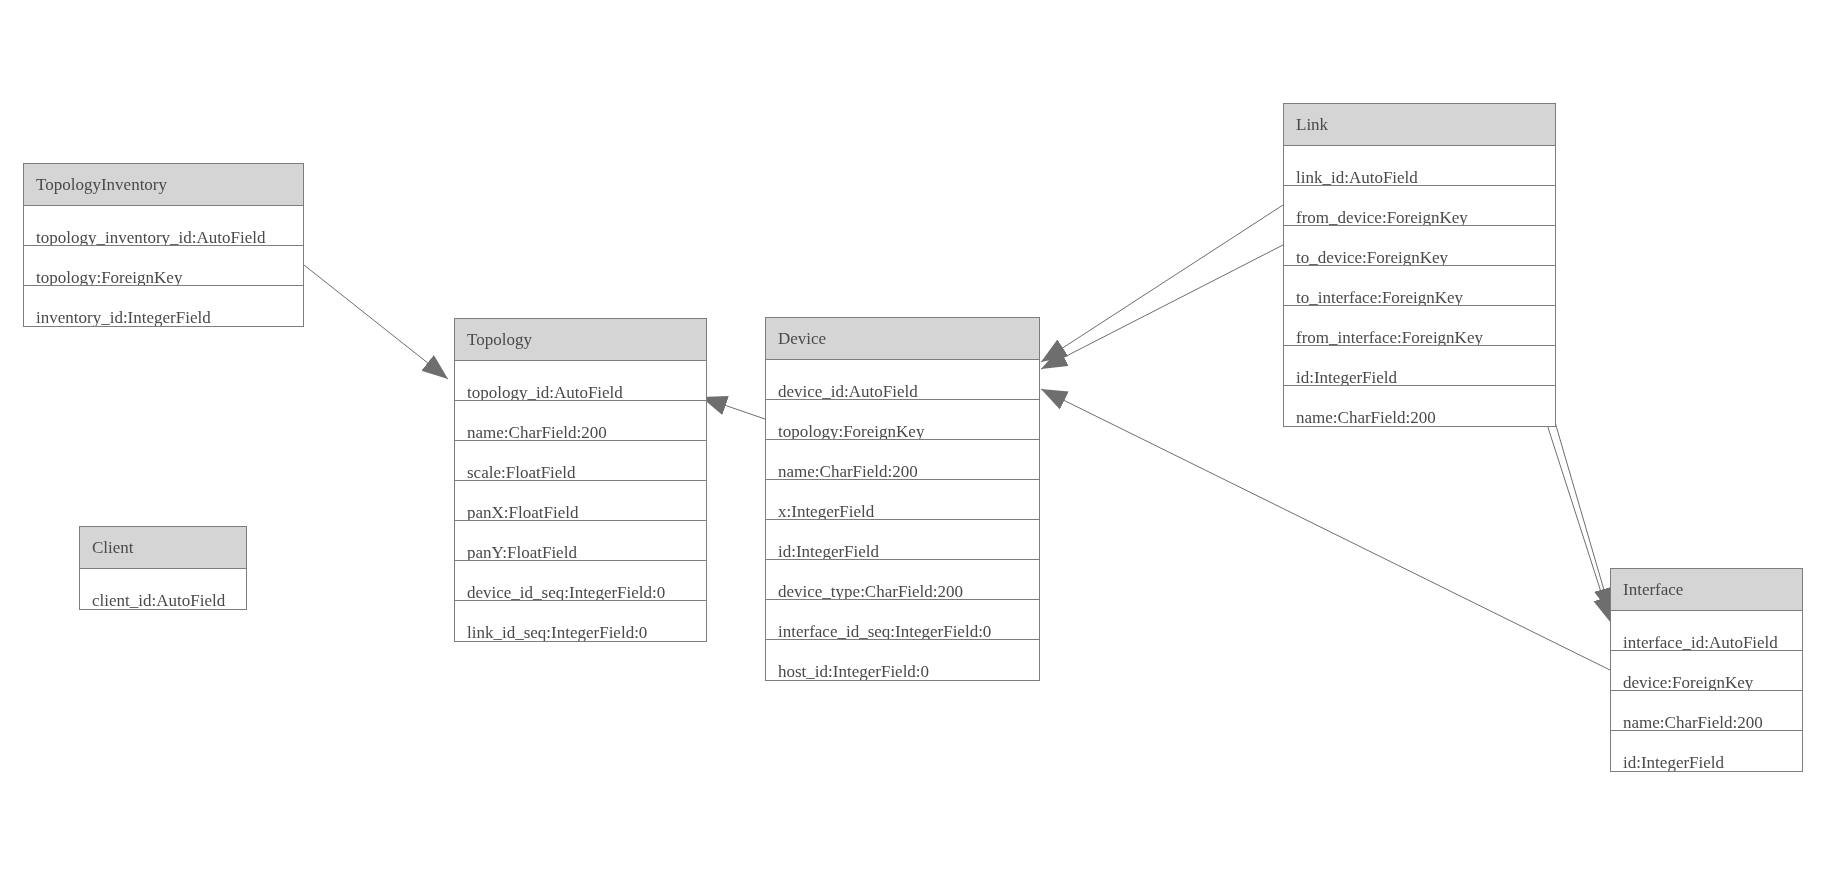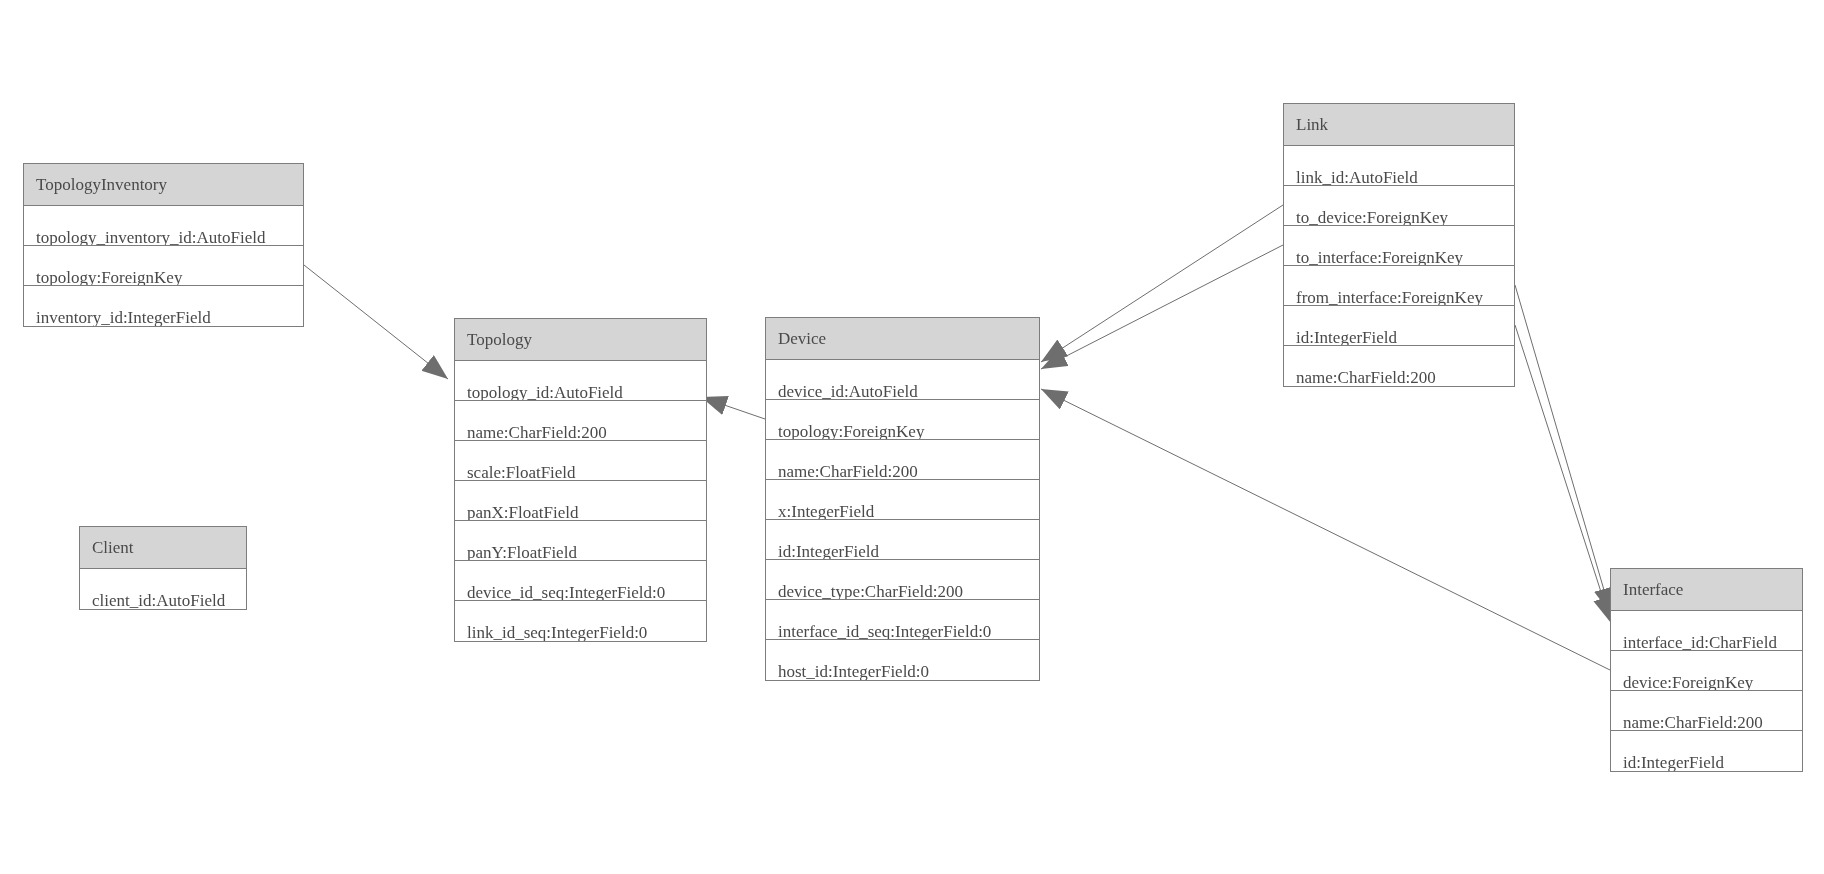--- a/index.html
+++ b/index.html
@@ -105,35 +105,36 @@
         <div class="row">topology:ForeignKey</div>
         <div class="row">name:CharField:200</div>
         <div class="row">x:IntegerField</div>
         <div class="row">id:IntegerField</div>
         <div class="row">device_type:CharField:200</div>
         <div class="row">interface_id_seq:IntegerField:0</div>
         <div class="row">host_id:IntegerField:0</div>
       </div>
   </div>
 
-  <div class="table" id="t-link" style="left: 1283px; top: 103px; width: 232px;">
+  <div class="table" id="t-link" style="left: 1283px; top: 103px; width: 273px;">
     <div class="hdr">Link</div>
     <div class="rows">
         <div class="row">link_id:AutoField</div>
+        <div class="row">from_device:ForeignKey</div>
         <div class="row">to_device:ForeignKey</div>
         <div class="row">to_interface:ForeignKey</div>
         <div class="row">from_interface:ForeignKey</div>
         <div class="row">id:IntegerField</div>
         <div class="row">name:CharField:200</div>
       </div>
   </div>
 
   <div class="table" id="t-interface" style="left: 1610px; top: 568px; width: 193px;">
     <div class="hdr">Interface</div>
     <div class="rows">
-        <div class="row">interface_id:CharField</div>
+        <div class="row">interface_id:AutoField</div>
         <div class="row">device:ForeignKey</div>
         <div class="row">name:CharField:200</div>
         <div class="row">id:IntegerField</div>
       </div>
   </div>
 
 </div>
 
 </body></html>

